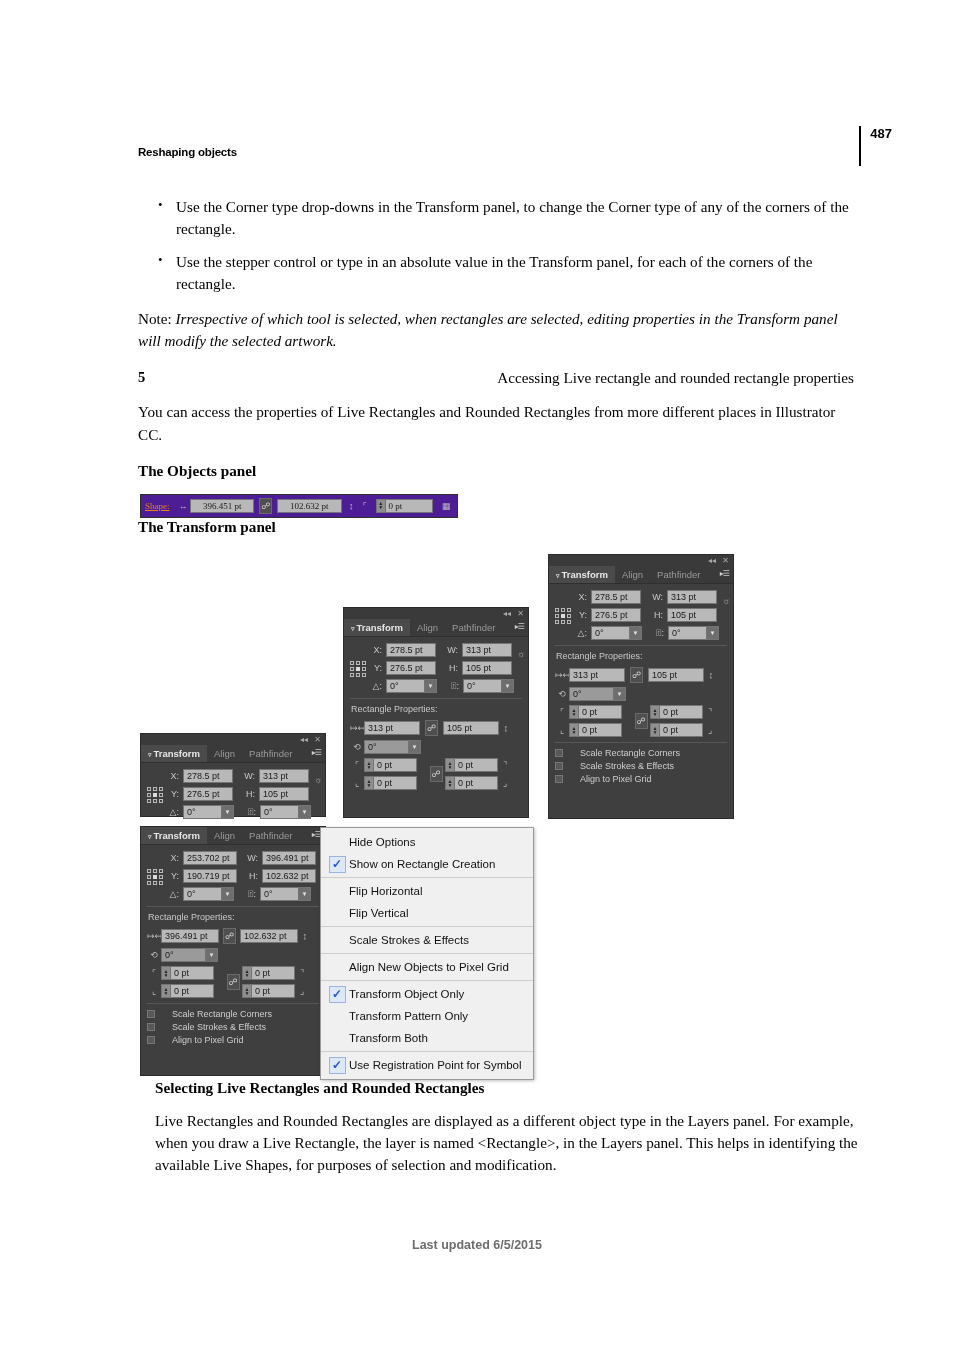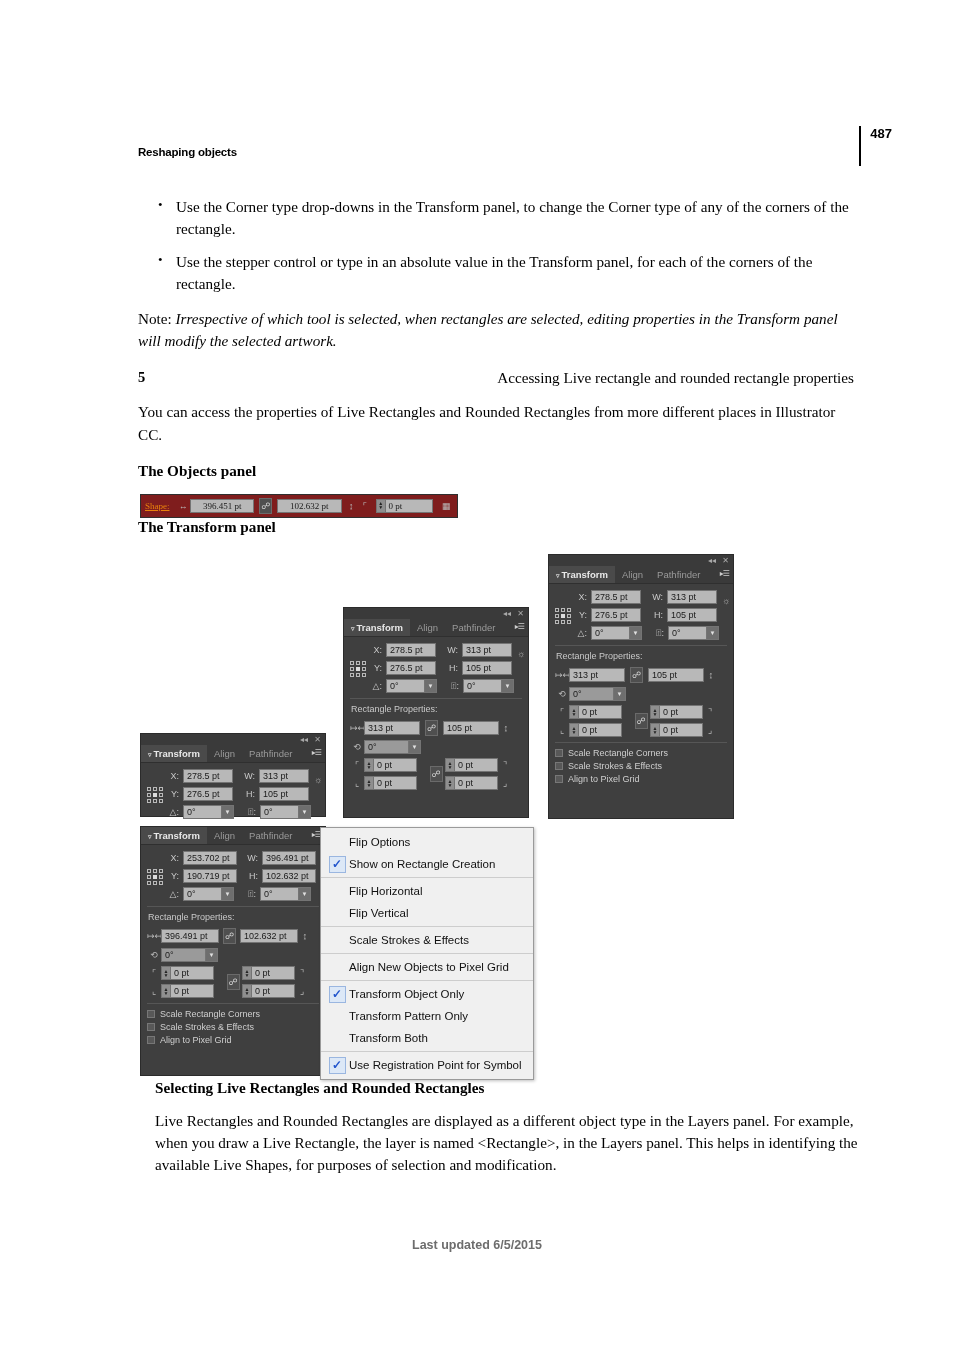--- a/index.html
+++ b/index.html
@@ -60,27 +60,27 @@
   .refpt i.on{background:#dcdcdc;border-color:#dcdcdc;}
   .sep{height:1px;background:#565656;margin:5px 0 5px 0;}
   .sect-title{font-size:9px;color:#c9c9c9;margin:2px 0 6px 1px;}
   .link-btn{width:13px;height:16px;background:#4f4f4f;border:1px solid #6a6a6a;
     display:flex;align-items:center;justify-content:center;font-size:9px;color:#d8d8d8;
     box-sizing:border-box;}
   .stepper{width:9px;height:14px;background:#8f8f8f;border:1px solid #747474;border-right:none;
     display:flex;flex-direction:column;align-items:center;justify-content:center;
     font-size:5px;line-height:4px;color:#222;box-sizing:border-box;}
   .icn{font-size:9px;color:#b9b9b9;width:14px;text-align:center;}
-  .cb-row{display:flex;align-items:center;margin-bottom:3px;}
+  .cb-row{display:flex;align-items:center;margin-bottom:3px;gap:12px;}
   .cb{width:8px;height:8px;background:#585858;border:1px solid #777;margin-right:5px;
     box-sizing:border-box;}
   .cb-lbl{font-size:9px;color:#cfcfcf;}
 
   
-  .ctrlbar{position:absolute;display:flex;align-items:center;background:#7f1d1d;
+  .ctrlbar{position:absolute;display:flex;align-items:center;background:#4c1d95;
     border:1px solid #2f2f2f;box-sizing:border-box;padding:0 4px;}
   .shape-lbl{color:#e8820c;font-size:9px;text-decoration:underline;margin-right:7px;}
 
   
   .flyout{position:absolute;background:#f0f0f0;border:1px solid #9a9a9a;
     font-family:"Liberation Sans",sans-serif;box-shadow:1px 1px 3px rgba(0,0,0,.25);}
   .fly-item{display:flex;align-items:center;height:22px;font-size:11.5px;color:#111;
     padding-left:4px;}
   .fly-check{width:24px;text-align:center;color:#2255cc;font-size:12px;font-weight:bold;}
   .fly-check .box{display:inline-block;width:15px;height:15px;border:1px solid #9ab6e0;
@@ -577,21 +577,21 @@
       <span class="cb"></span>
       <span class="cb-lbl">Align to Pixel Grid</span>
     </div>
   </div>
 </div>
 
 <div class="flyout" style="left:320px;top:827px;width:212px;">
   <div style="height:3px;"></div>
   <div class="fly-item">
     <span class="fly-check"></span>
-    <span>Flip Options</span>
+    <span>Hide Options</span>
   </div>
   <div class="fly-item">
     <span class="fly-check"><span class="box">✓</span></span>
     <span>Show on Rectangle Creation</span>
   </div>
   <div class="fly-sep"></div>
   <div class="fly-item">
     <span class="fly-check"></span>
     <span>Flip Horizontal</span>
   </div>

